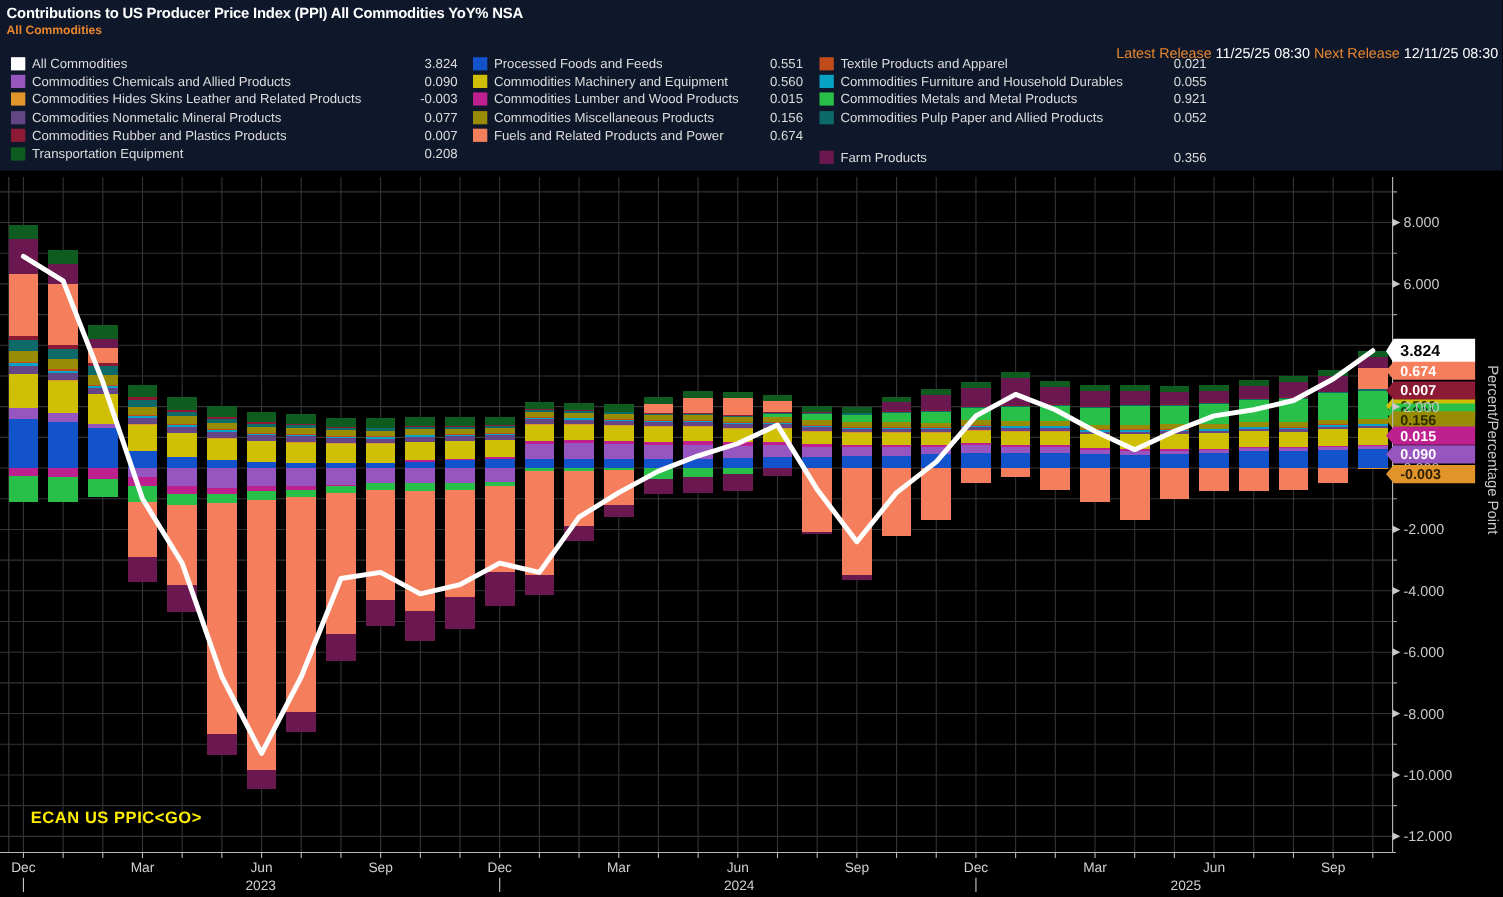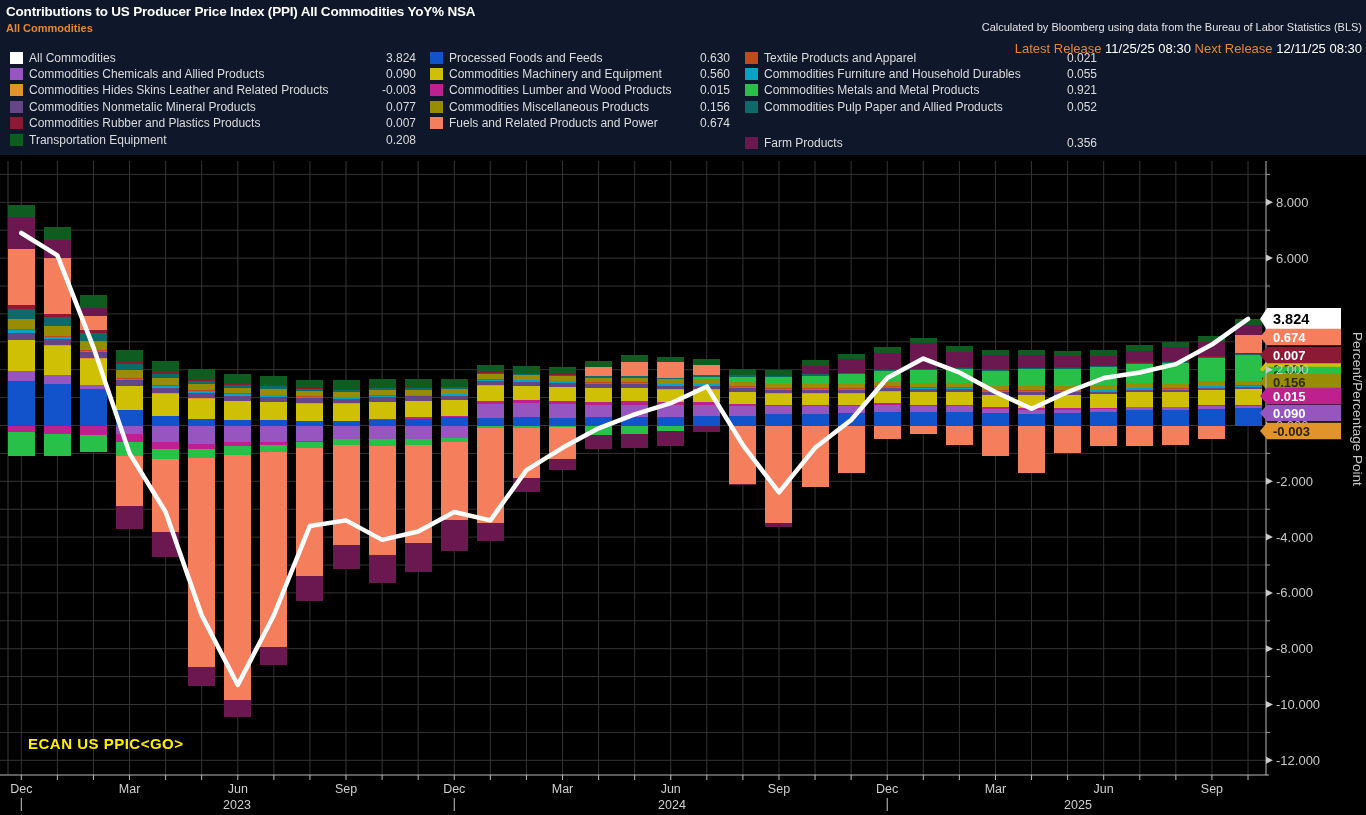--- a/index.html
+++ b/index.html
@@ -28,21 +28,20 @@
 <div id="app">
   <div id="header">
     <div id="title">Contributions to US Producer Price Index (PPI) All Commodities YoY% NSA</div>
     <div id="subtitle">All Commodities</div>
     <div id="release">
       <span class="lbl">Latest Release</span>
       <span class="val">11/25/25 08:30</span>
       <span class="lbl">Next Release</span>
       <span class="val">12/11/25 08:30</span>
     </div>
-    <div id="source-note">Calculated by Bloomberg using data from the Bureau of Labor Statistics (BLS)</div>
     <div id="legend">
         <div class="lg-row" style="left: 10px; top: 2px; width: 406px;">
           <span class="lg-swatch" style="background: rgb(255, 255, 255);"></span>
           <span class="lg-label">All Commodities</span>
           <span class="lg-value">3.824</span>
         </div>
         <div class="lg-row" style="left: 10px; top: 18.4px; width: 406px;">
           <span class="lg-swatch" style="background: rgb(150, 85, 191);"></span>
           <span class="lg-label">Commodities Chemicals and Allied Products</span>
           <span class="lg-value">0.090</span>
@@ -63,21 +62,21 @@
           <span class="lg-value">0.007</span>
         </div>
         <div class="lg-row" style="left: 10px; top: 84px; width: 406px;">
           <span class="lg-swatch" style="background: rgb(15, 92, 32);"></span>
           <span class="lg-label">Transportation Equipment</span>
           <span class="lg-value">0.208</span>
         </div>
         <div class="lg-row" style="left: 430px; top: 2px; width: 300px;">
           <span class="lg-swatch" style="background: rgb(18, 83, 204);"></span>
           <span class="lg-label">Processed Foods and Feeds</span>
-          <span class="lg-value">0.630</span>
+          <span class="lg-value">0.551</span>
         </div>
         <div class="lg-row" style="left: 430px; top: 18.4px; width: 300px;">
           <span class="lg-swatch" style="background: rgb(207, 192, 5);"></span>
           <span class="lg-label">Commodities Machinery and Equipment</span>
           <span class="lg-value">0.560</span>
         </div>
         <div class="lg-row" style="left: 430px; top: 34.8px; width: 300px;">
           <span class="lg-swatch" style="background: rgb(191, 32, 144);"></span>
           <span class="lg-label">Commodities Lumber and Wood Products</span>
           <span class="lg-value">0.015</span>

